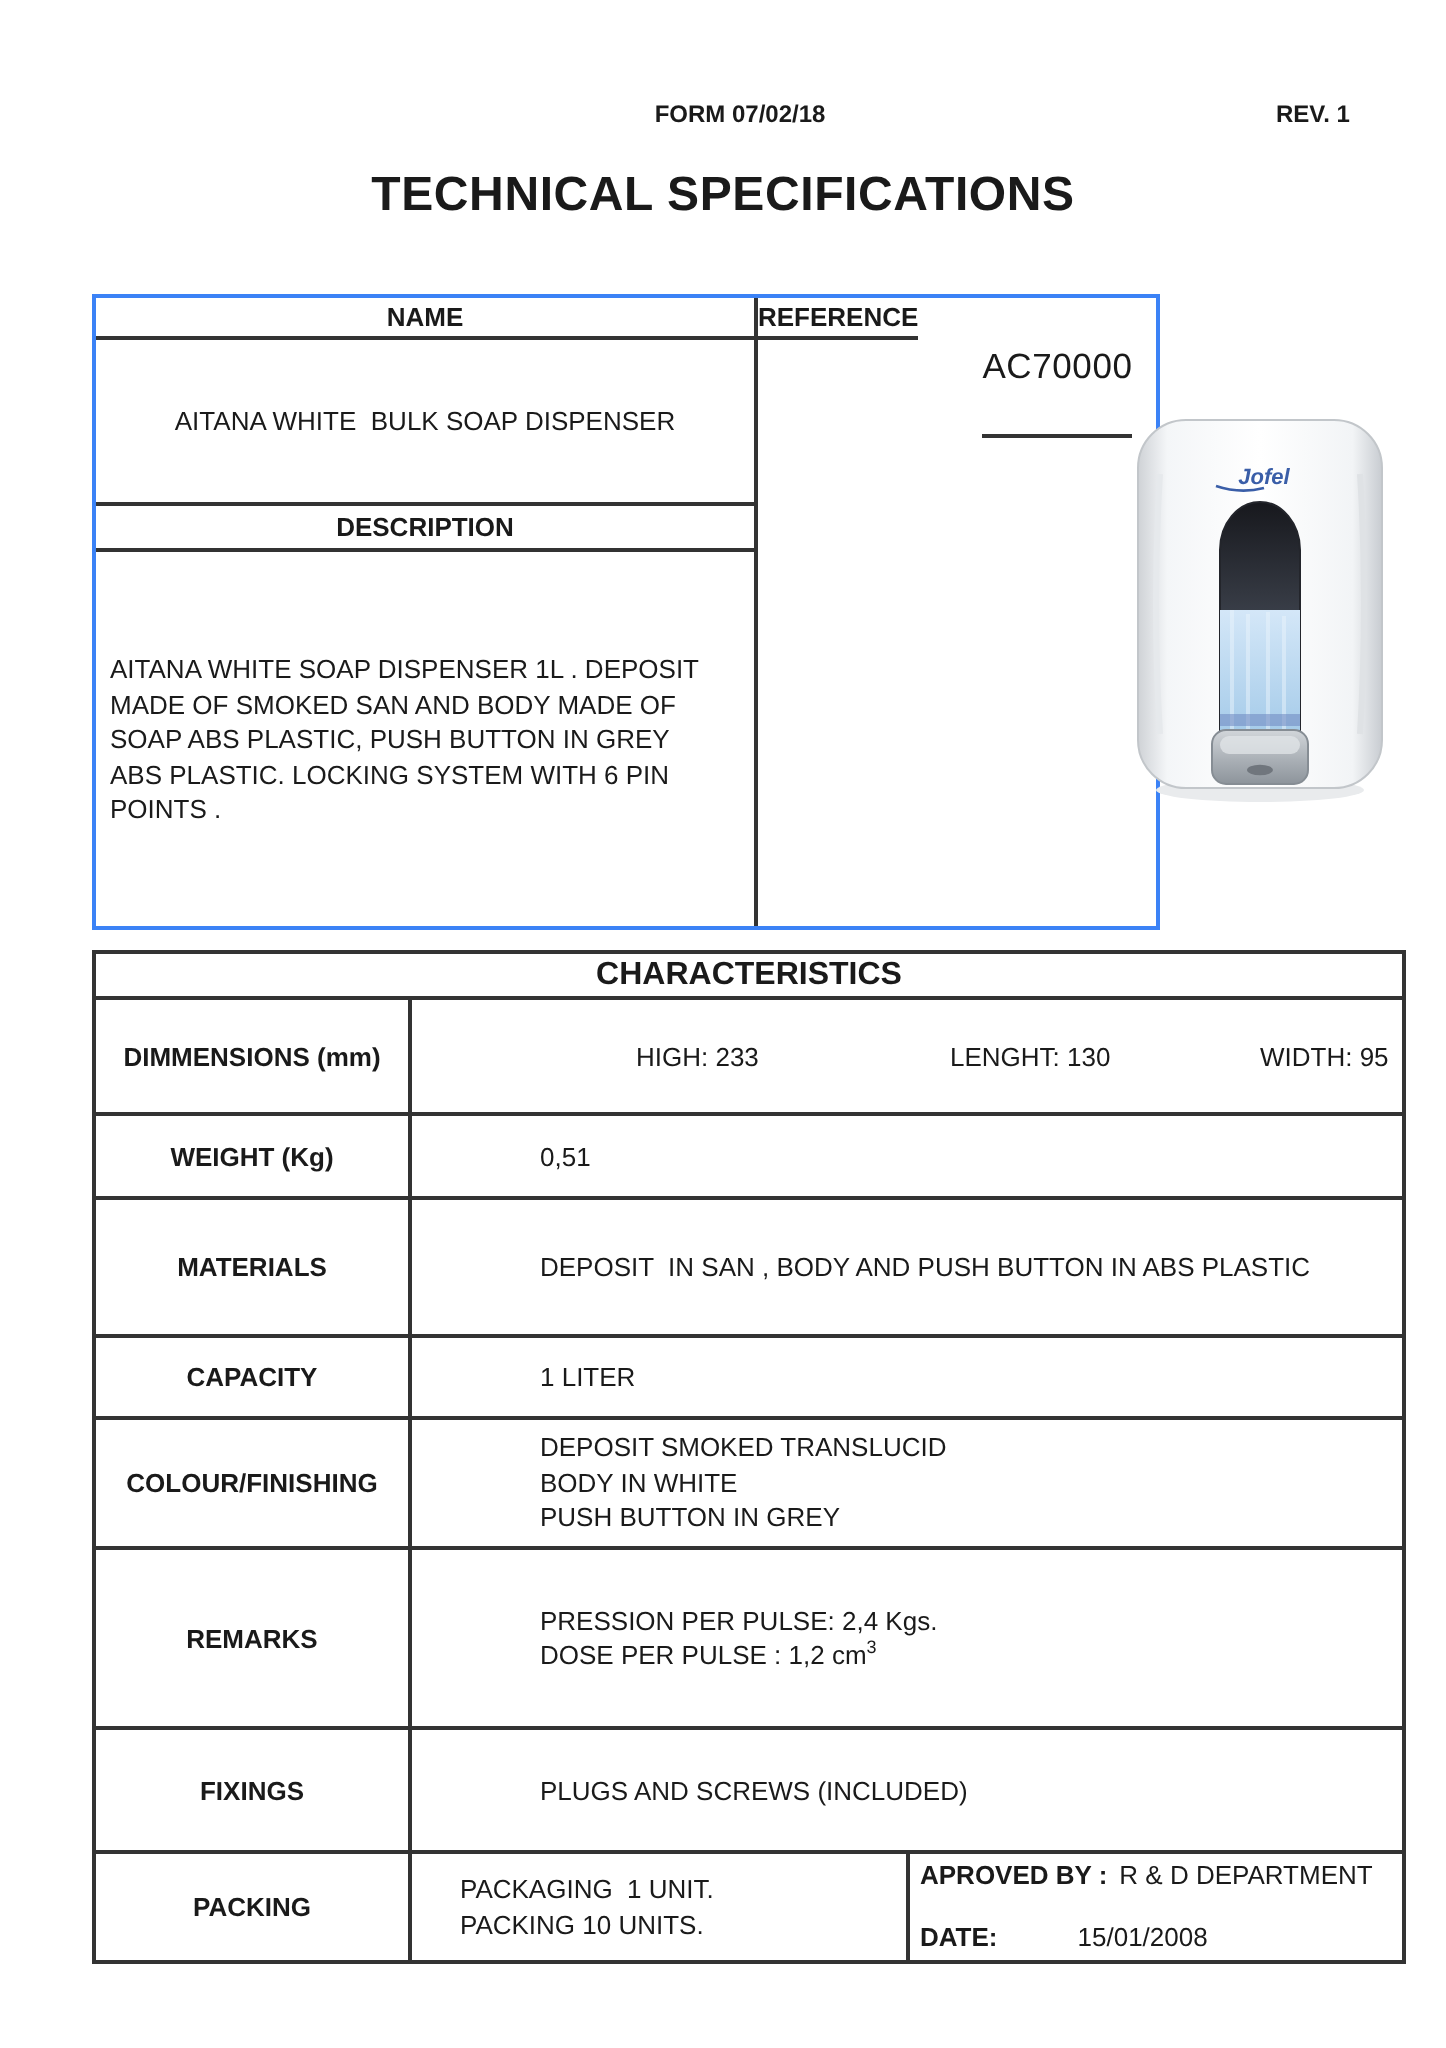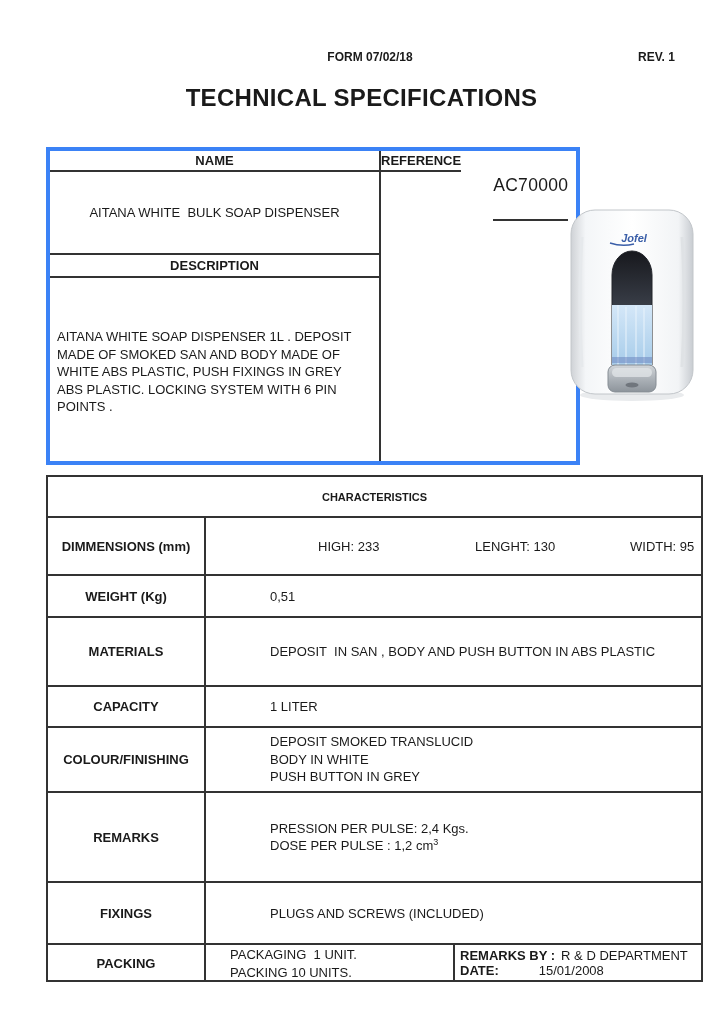--- a/index.html
+++ b/index.html
@@ -8,32 +8,32 @@
     font-family:"Liberation Sans",sans-serif;color:#1a1a1a;
     -webkit-font-smoothing:antialiased;
   }
   .abs{position:absolute;}
   .pre{white-space:pre-wrap;}
   
   .form-id{left:0;top:50px;width:740px;text-align:center;font-size:12px;font-weight:700;}
   .rev{left:638px;top:50px;font-size:12px;font-weight:700;}
   .title{left:0;top:84px;width:723px;text-align:center;font-size:24px;font-weight:700;letter-spacing:.3px;}
   
-  .spec-table{left:46px;top:147px;width:534px;height:318px;border:4px solid #3b82f6;box-sizing:border-box;}
+  .spec-table{left:46px;top:147px;width:534px;height:318px;border:2px solid #3b82f6;box-sizing:border-box;}
   .t1-left{position:absolute;left:0;top:0;width:331px;height:100%;border-right:2px solid #333;box-sizing:border-box;display:flex;flex-direction:column;}
   .t1-right{position:absolute;left:331px;right:0;top:0;height:100%;display:flex;flex-direction:row;}
   .hdr-cell{height:21px;border-bottom:2px solid #333;box-sizing:border-box;display:flex;align-items:center;justify-content:center;font-size:13px;font-weight:700;flex:0 0 auto;}
   .name-cell{height:83px;border-bottom:2px solid #333;box-sizing:border-box;display:flex;align-items:center;justify-content:center;font-size:13px;text-align:center;flex:0 0 auto;}
   .desc-hdr{height:23px;}
   .desc-cell{flex:1;padding:50px 6px 0 7px;font-size:13px;line-height:17.5px;}
   .ref-cell{height:70px;border-bottom:2px solid #333;box-sizing:border-box;display:flex;align-items:center;justify-content:center;font-size:17.5px;letter-spacing:.3px;flex:0 0 auto;margin-left:32px;}
   .img-cell{flex:1;display:flex;align-items:center;justify-content:center;}
   
   .char-table{left:46px;top:475px;width:657px;height:507px;border:2px solid #333;box-sizing:border-box;display:flex;flex-direction:column;}
-  .char-title{height:41px;border-bottom:2px solid #333;box-sizing:border-box;display:flex;align-items:center;justify-content:center;font-size:11px;font-weight:700;flex:0 0 auto;}
+  .char-title{height:23px;border-bottom:2px solid #333;box-sizing:border-box;display:flex;align-items:center;justify-content:center;font-size:16px;font-weight:700;flex:0 0 auto;}
   .crow{display:flex;box-sizing:border-box;border-bottom:2px solid #333;flex:0 0 auto;}
   .crow.last{border-bottom:none;flex:1;}
   .crow .label{width:158px;flex:0 0 158px;border-right:2px solid #333;box-sizing:border-box;display:flex;align-items:center;justify-content:center;text-align:center;font-size:13px;font-weight:700;padding:0 2px;}
   .crow .value{flex:1;display:flex;align-items:center;padding-left:24px;font-size:13px;box-sizing:border-box;margin-left:40px;}
   .value.col{flex-direction:column;align-items:flex-start;justify-content:center;line-height:17.5px;}
   .r-dim{height:58px;gap:48px;} .r-wgt{height:42px;} .r-mat{height:69px;} .r-cap{height:41px;}
   .r-col{height:65px;} .r-rem{height:90px;} .r-fix{height:62px;}
   .dim-item1{display:inline-block;width:157px;}
   .dim-item2{display:inline-block;width:155px;}
   .remarks-lines{line-height:20px;}
@@ -52,21 +52,21 @@
 <div class="abs title">TECHNICAL SPECIFICATIONS</div>
 
 <div class="abs spec-table">
   <div class="t1-left">
     <div class="hdr-cell">NAME</div>
     <div class="name-cell pre">AITANA WHITE  BULK SOAP DISPENSER</div>
     <div class="hdr-cell desc-hdr">DESCRIPTION</div>
     <div class="desc-cell">
       <div>AITANA WHITE SOAP DISPENSER 1L . DEPOSIT</div>
       <div>MADE OF SMOKED SAN AND BODY MADE OF</div>
-      <div>WHITE ABS PLASTIC, PUSH FIXINGS IN GREY</div>
+      <div>SOAP ABS PLASTIC, PUSH BUTTON IN GREY</div>
       <div>ABS PLASTIC. LOCKING SYSTEM WITH 6 PIN</div>
       <div>POINTS .</div>
     </div>
   </div>
   <div class="t1-right">
     <div class="hdr-cell">REFERENCE</div>
     <div class="ref-cell">AC70000</div>
     <div class="img-cell">
 
       <svg width="128" height="198" viewBox="0 0 128 198">
@@ -166,20 +166,20 @@
   </div>
 
   <div class="crow last">
     <div class="label">PACKING</div>
     <div class="pack-mid">
       <div class="pre">PACKAGING  1 UNIT.</div>
       <div class="pre">PACKING 10 UNITS.</div>
     </div>
     <div class="approve-cell">
       <div class="approve-line">
-        <span class="lbl">REMARKS BY :</span><span class="val">R &amp; D DEPARTMENT</span>
+        <span class="lbl">APROVED BY :</span><span class="val">R &amp; D DEPARTMENT</span>
       </div>
       <div class="approve-line date-line">
         <span class="lbl">DATE:</span><span class="val">15/01/2008</span>
       </div>
     </div>
   </div>
 </div>
 
 </body></html>

